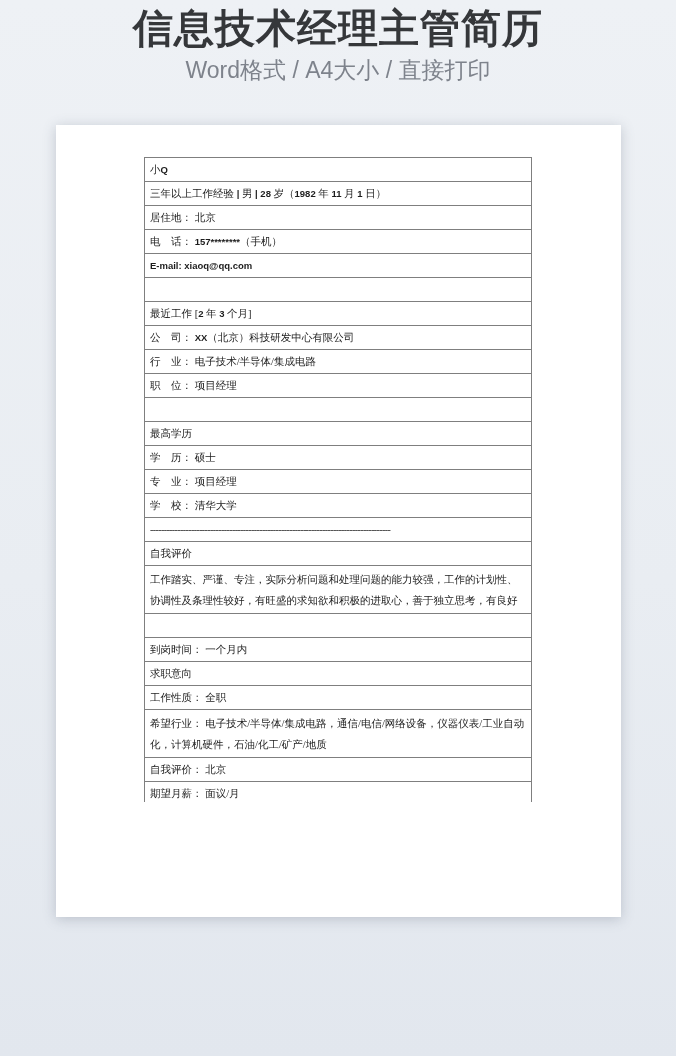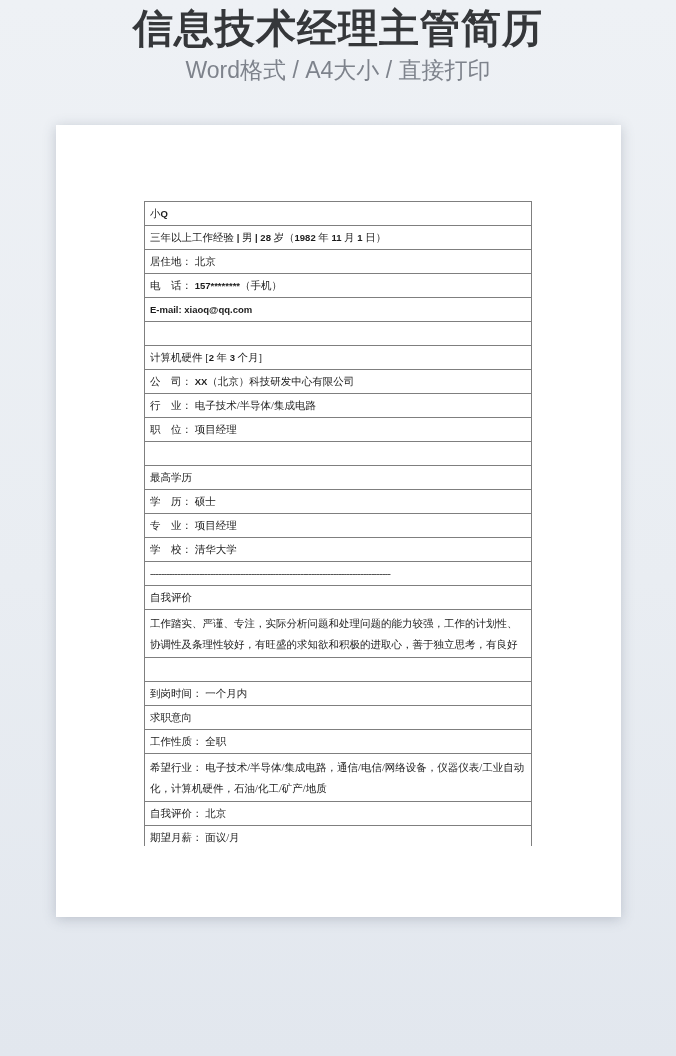--- a/index.html
+++ b/index.html
@@ -13,21 +13,21 @@
     font-size:40px;line-height:48px;font-weight:900;
     color:#35373a;letter-spacing:1px;
   }
   .subtitle{
     margin-top:4px;text-align:center;
     font-size:23px;line-height:28px;color:#7e838c;
   }
   .paper{
     box-sizing:border-box;width:565px;height:792px;margin:41px auto 0;
     background:#ffffff;box-shadow:0 2px 12px rgba(80,90,110,0.28);
-    padding-top:76px;
+    padding-top:32px;
   }
   .rtable{
     box-sizing:border-box;width:388px;margin:0 auto;
     border:1px solid #7f7f7f;border-bottom:0;
   }
   .row{
     box-sizing:border-box;height:24px;border-bottom:1px solid #7f7f7f;
     padding:5px 4px 0 5px;overflow:hidden;white-space:nowrap;
     font-family:"Liberation Serif","DejaVu Serif",serif;
     font-size:10.5px;line-height:14px;color:#1c1c1c;
@@ -44,21 +44,21 @@
   <h1 class="title">信息技术经理主管简历</h1>
   <div class="subtitle">Word格式 / A4大小 / 直接打印</div>
   <div class="paper">
     <div class="rtable">
         <div class="row text"><span>小</span><span class="b">Q</span></div>
         <div class="row text"><span>三年以上工作经验 </span><span class="b">|</span><span> 男 </span><span class="b">|</span><span>   </span><span class="b">28</span><span> 岁（</span><span class="b">1982</span><span> 年 </span><span class="b">11</span><span> 月 </span><span class="b">1</span><span> 日）</span></div>
         <div class="row text"><span>居住地：  北京</span></div>
         <div class="row text"><span>电　话：  </span><span class="b">157********</span><span>（手机）</span></div>
         <div class="row text"><span class="b">E-mail:</span><span>   </span><span class="b">xiaoq@qq.com</span></div>
         <div class="row blank"></div>
-        <div class="row text"><span>计算机硬件 [</span><span class="b">2</span><span> 年 </span><span class="b">3</span><span> 个月]</span></div>
+        <div class="row text"><span>最近工作 [</span><span class="b">2</span><span> 年 </span><span class="b">3</span><span> 个月]</span></div>
         <div class="row text"><span>公　司：  </span><span class="b">XX</span><span>（北京）科技研发中心有限公司</span></div>
         <div class="row text"><span>行　业：  电子技术/半导体/集成电路</span></div>
         <div class="row text"><span>职　位：  项目经理</span></div>
         <div class="row blank"></div>
         <div class="row text"><span>最高学历</span></div>
         <div class="row text"><span>学　历：  硕士</span></div>
         <div class="row text"><span>专　业：  项目经理</span></div>
         <div class="row text"><span>学　校：  清华大学</span></div>
         <div class="row dashes"><span>----------------------------------------------------------------------------------------</span></div>
         <div class="row text"><span>自我评价</span></div>

